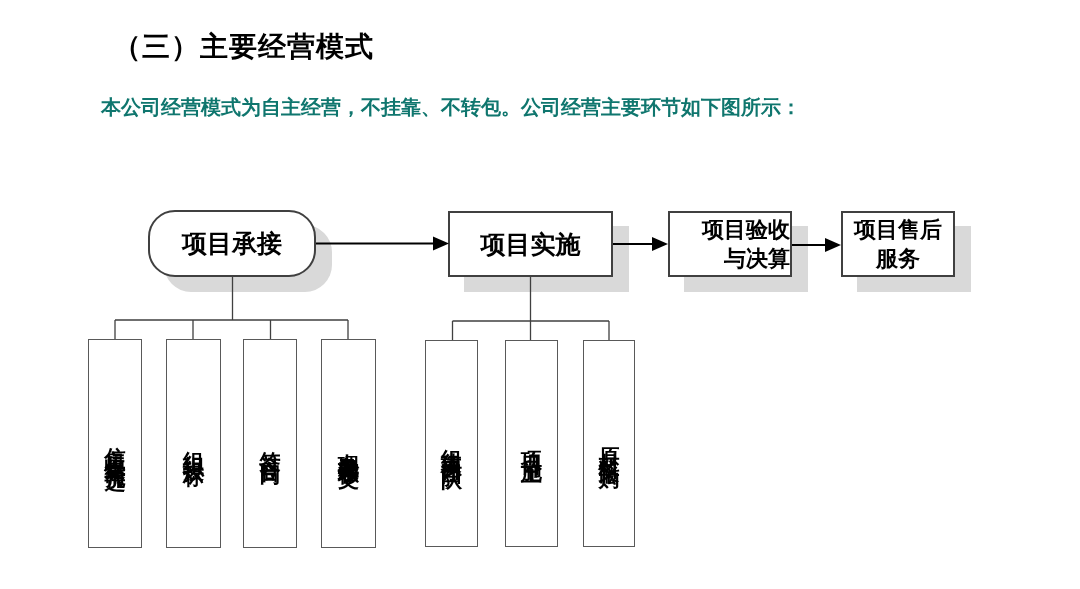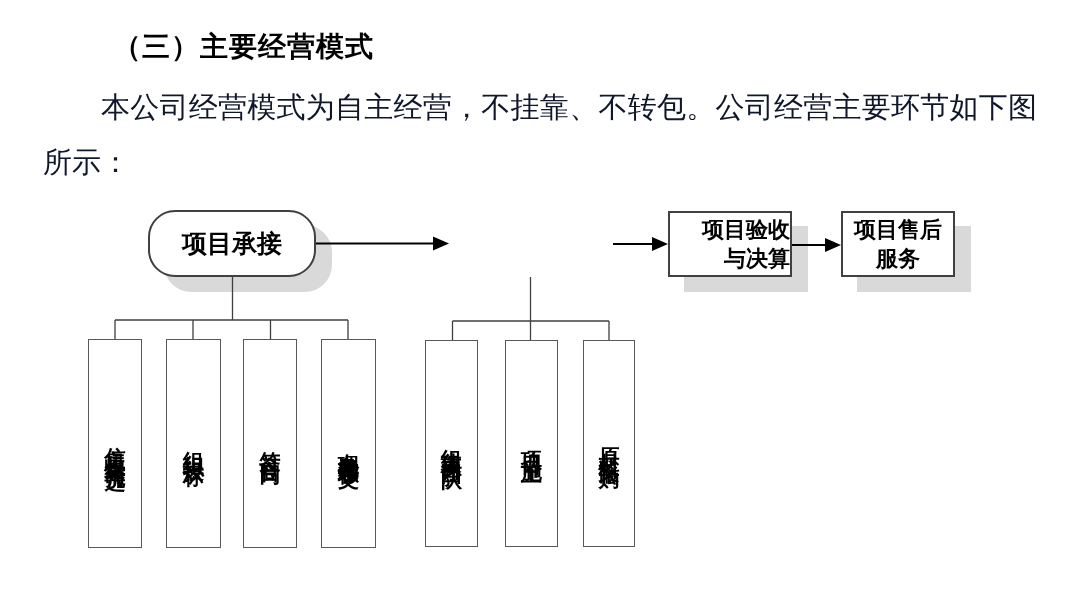--- a/index.html
+++ b/index.html
@@ -23,25 +23,26 @@
     letter-spacing: 1px;
     color: #000000;
     white-space: nowrap;
   }
   .para {
     position: absolute;
     left: 43px;
     top: 80px;
     width: 994px;
     font-family: "Liberation Serif", "DejaVu Serif", serif;
-    font-size: 29px;
+    font-size: 20px;
     line-height: 55px;
     text-align: justify;
     text-indent: 58px;
-    color: #0f172a;
+    color: #0f766e;
+    font-weight: bold;
   }
 
   
   .diagram { position: absolute; inset: 0; }
 
   svg.connectors {
     position: absolute;
     left: 0; top: 0;
     width: 1080px; height: 589px;
     z-index: 3;
@@ -124,20 +125,23 @@
       </g>
 
       <path d="M232.5,277 L232.5,320 M115,320 L348,320 M115,320 L115,339 M193,320 L193,339 M270.5,320 L270.5,339 M348,320 L348,339" stroke="#404040" stroke-width="1.3" fill="none"></path>
 
       <path d="M530.5,277 L530.5,321 M452.5,321 L609,321 M452.5,321 L452.5,340 M530.5,321 L530.5,340 M609,321 L609,340" stroke="#404040" stroke-width="1.3" fill="none"></path>
     </svg>
 
     <div class="mbox b1">
       <span>项目承接</span>
     </div>
+    <div class="mbox b2">
+      <span>项目实施</span>
+    </div>
     <div class="mbox b3">
       <span>项目验收</span>
       <span>与决算</span>
     </div>
     <div class="mbox b4">
       <span>项目售后</span>
       <span>服务</span>
     </div>
 
     <div class="sbox sa">信息收集与筛选</div>

